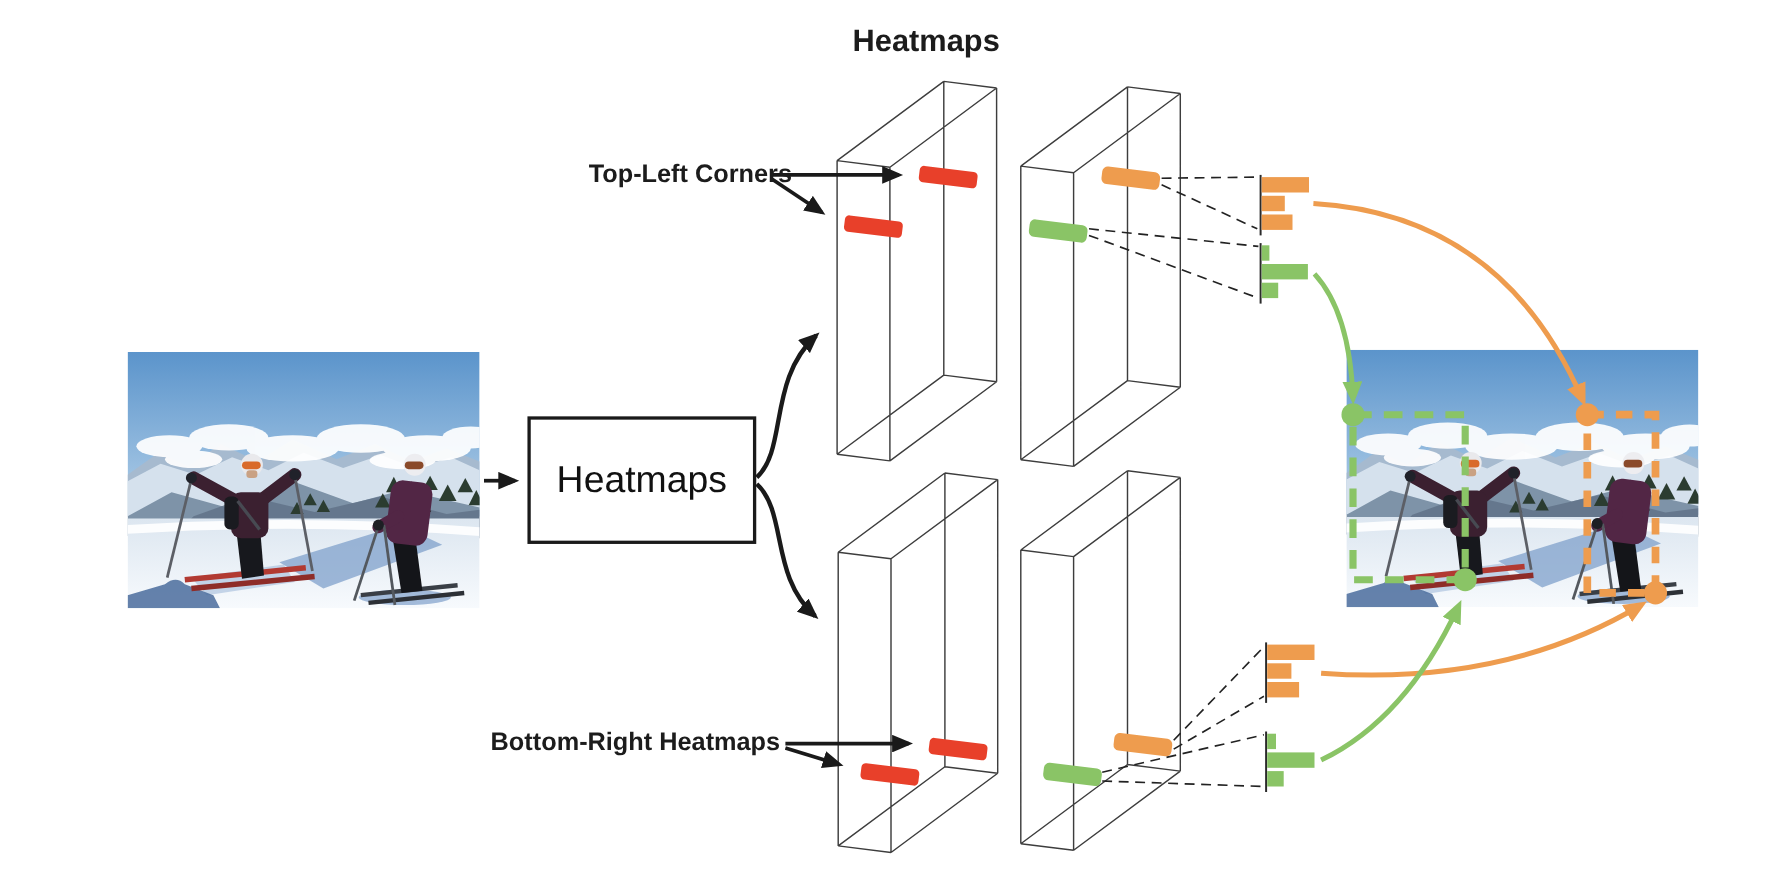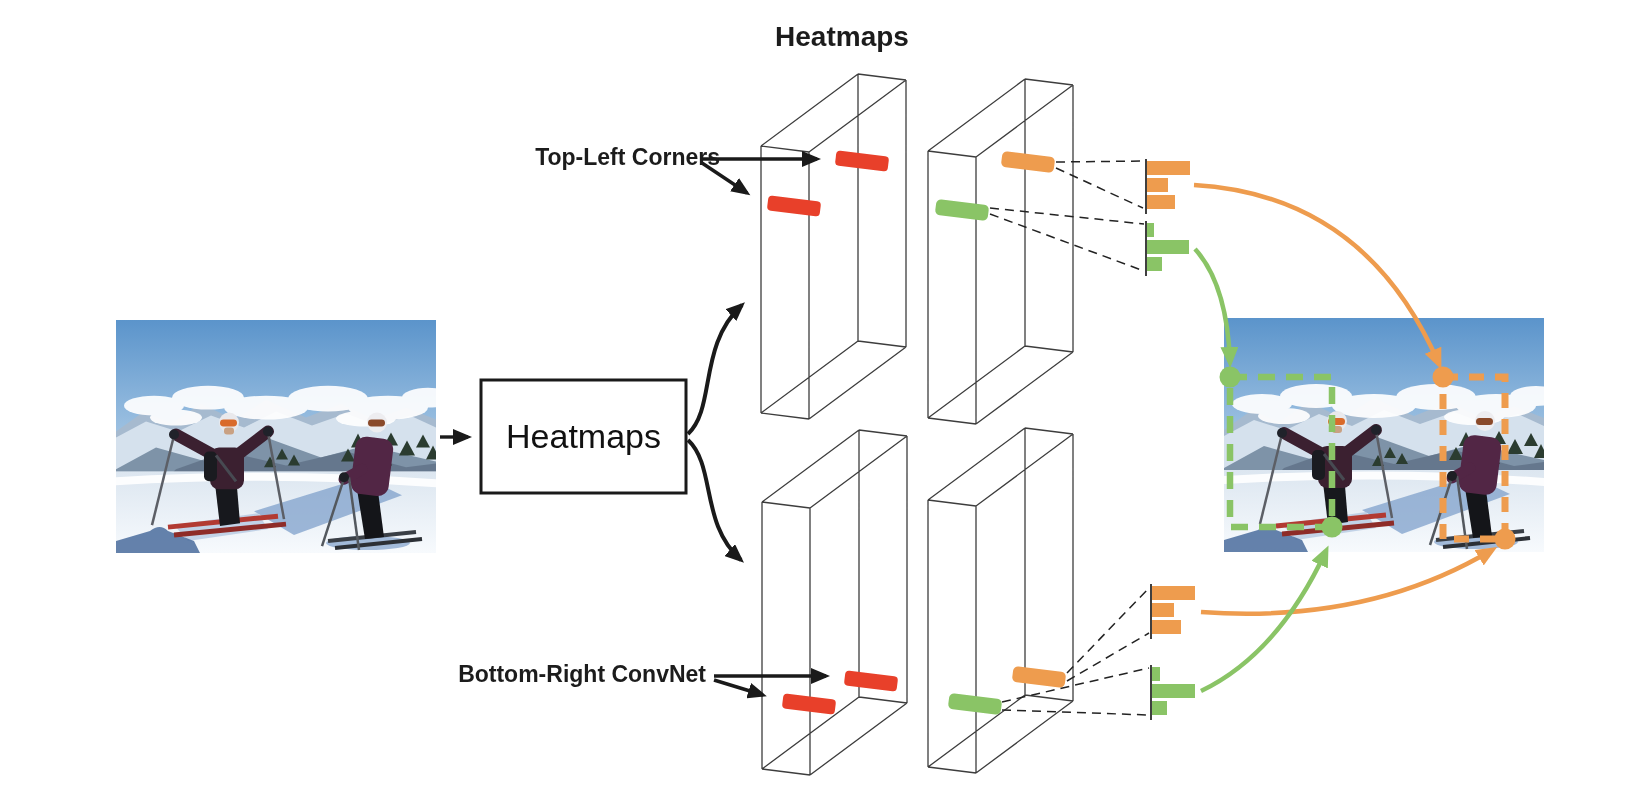--- a/index.html
+++ b/index.html
@@ -222,15 +222,15 @@
     <rect x="1214" y="377" width="102" height="150" fill="none" stroke-width="6.5" stroke-dasharray="17 11" stroke="#8ac466"></rect>
     <rect x="1427" y="377" width="62" height="162" fill="none" stroke-width="7" stroke-dasharray="15 11" stroke="#ee9c4e"></rect>
     <circle cx="1214" cy="377" r="10.5" fill="#8ac466"></circle>
     <circle cx="1316" cy="527" r="10.5" fill="#8ac466"></circle>
     <circle cx="1427" cy="377" r="10.5" fill="#ee9c4e"></circle>
     <circle cx="1489" cy="539" r="10.5" fill="#ee9c4e"></circle>
   </svg>
 
   <div class="label title" style="left:755px;top:22px;width:142px;">Heatmaps</div>
   <div class="label pointer-label" style="left:454px;top:145px;width:250px;">Top-Left Corners</div>
-  <div class="label pointer-label" style="left:430px;top:662px;width:260px;">Bottom-Right ConvNet</div>
+  <div class="label pointer-label" style="left:430px;top:662px;width:260px;">Bottom-Right Heatmaps</div>
   <div class="convnet-text">Heatmaps</div>
 </div>
 
 </body></html>

